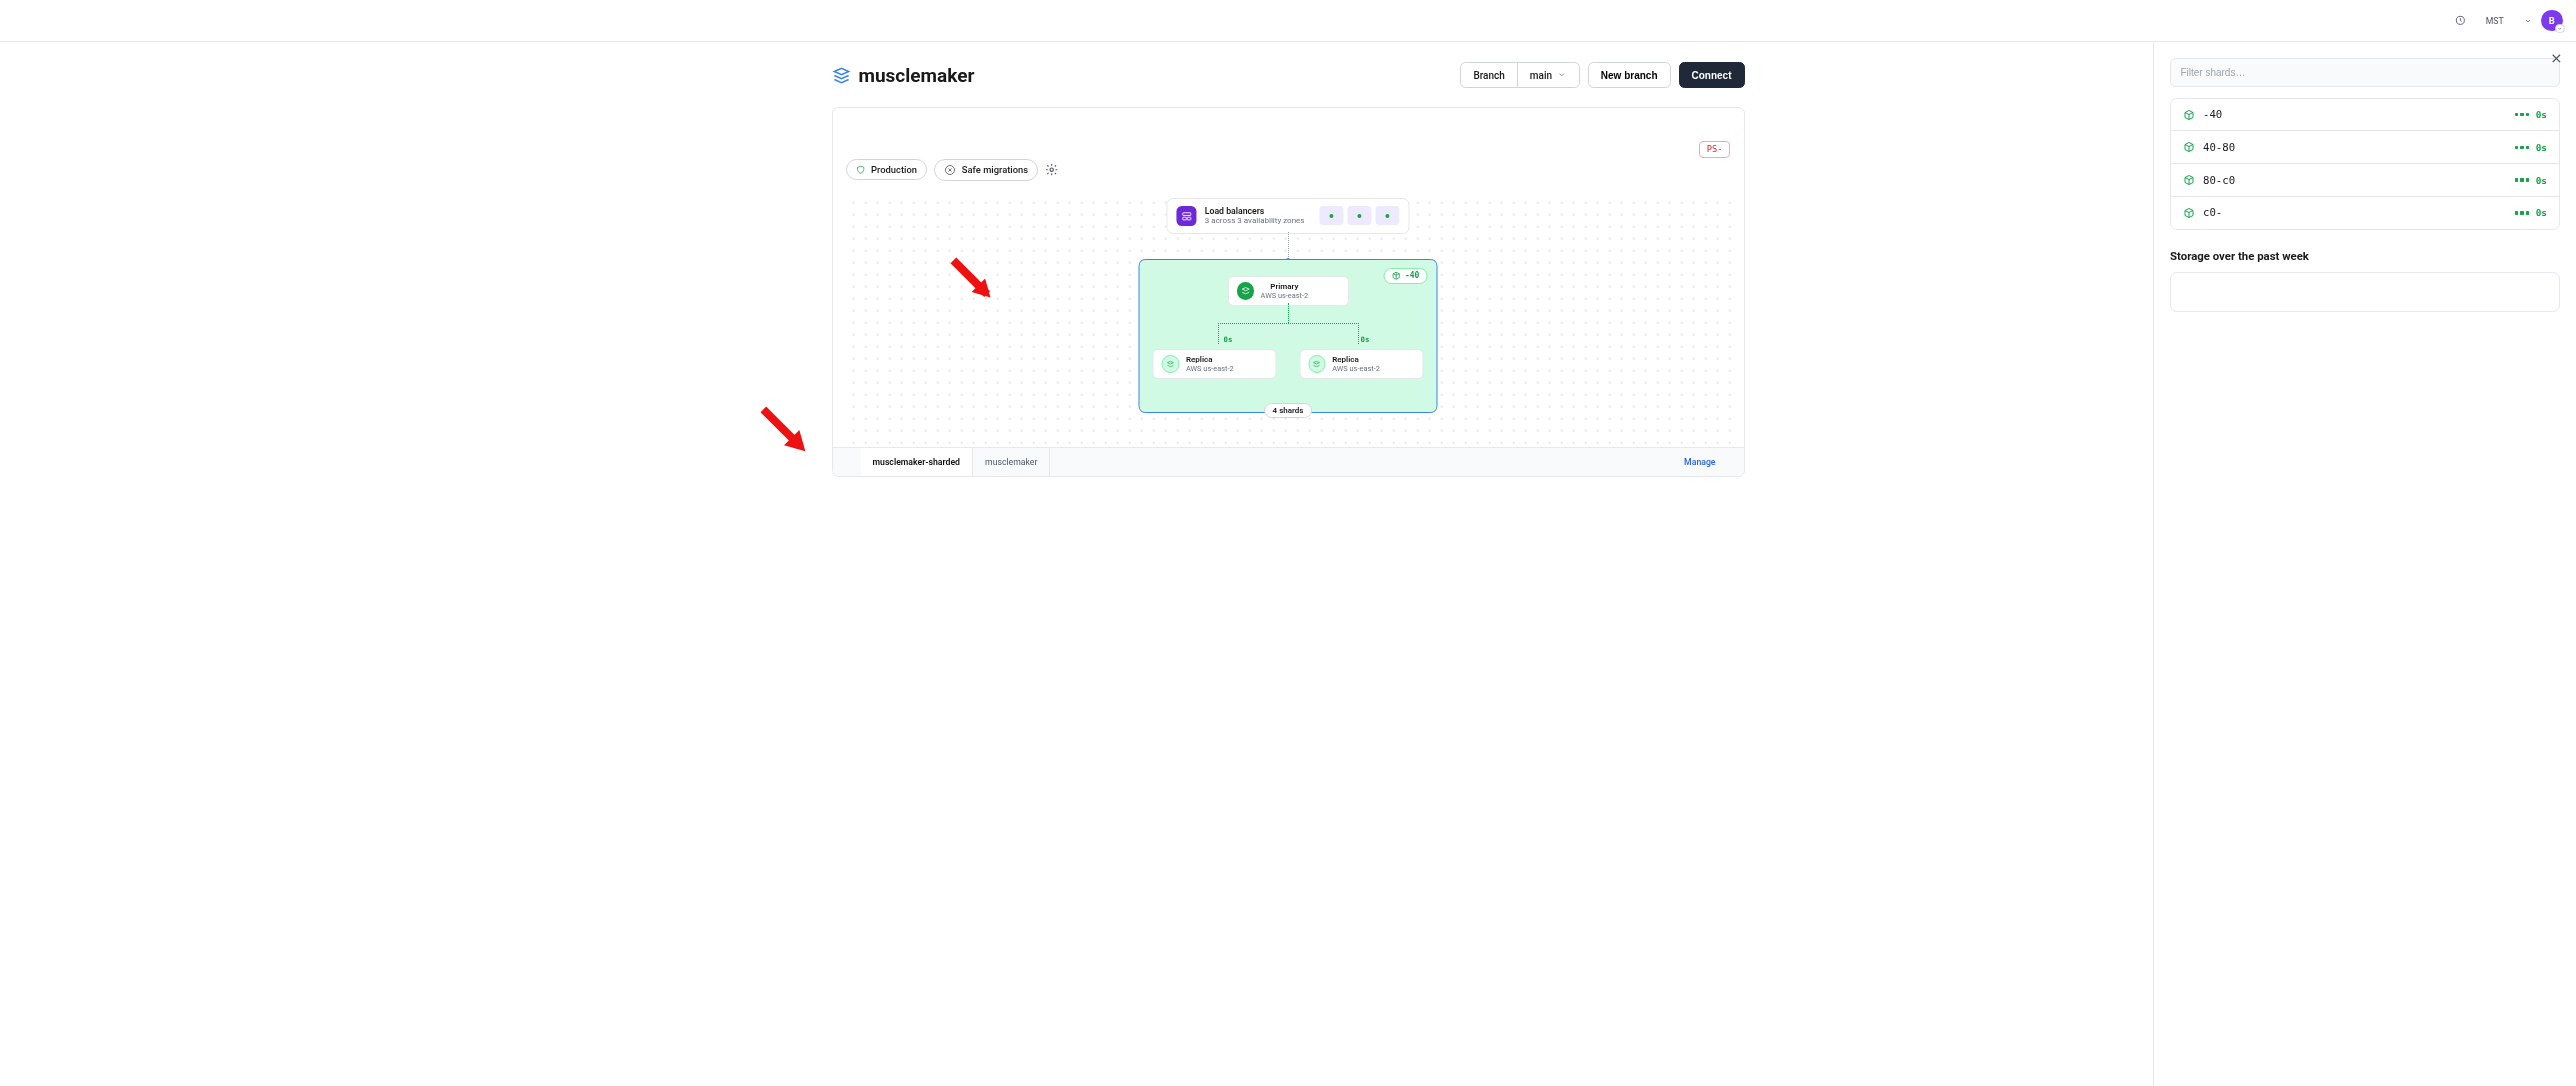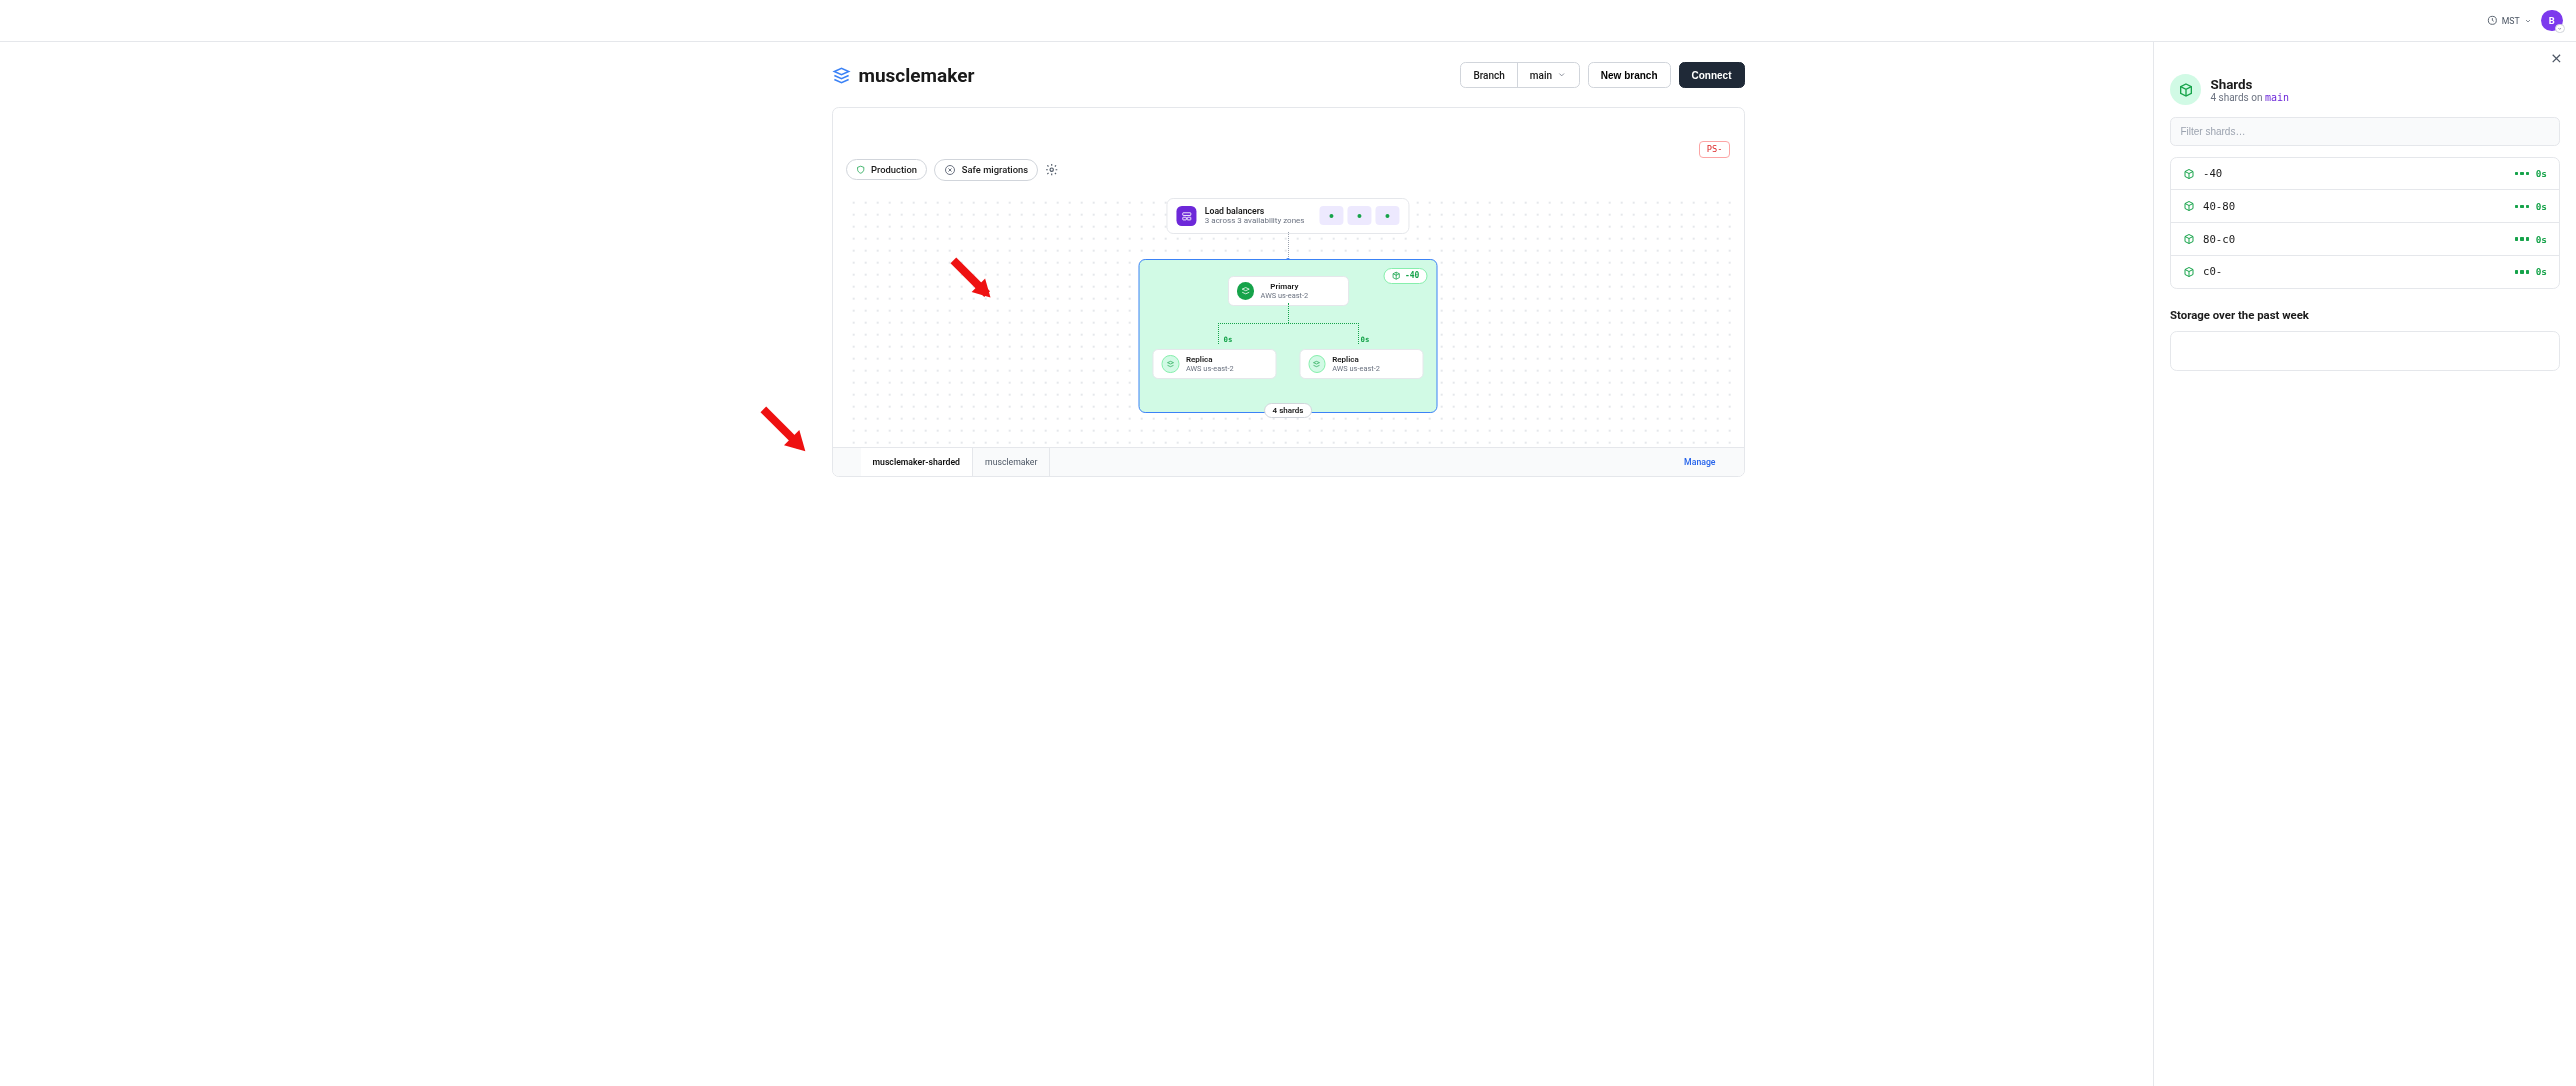--- a/index.html
+++ b/index.html
@@ -14,21 +14,21 @@
   border-bottom: 0.7px solid #e5e7eb;
   display: flex;
   justify-content: flex-end;
   align-items: center;
   padding: 0 13.4px;
   gap: 9.4px;
 }
 .tz-pill {
   display: inline-flex;
   align-items: center;
-  gap: 4px;
+  gap: 20px;
   color: #4b5563;
   font-size: 8.7px;
   cursor: pointer;
 }
 .avatar {
   width: 21.5px; height: 21.5px; border-radius: 50%;
   background: #7c3aed;
   display:flex; align-items:center; justify-content:center;
   color:#fff; font-weight:700; font-size:9.4px;
   position: relative;
@@ -379,34 +379,20 @@
   </div>
 </div>
 
 <div class="right-panel">
   <div class="close-x">
     <svg width="14.8" height="14.8" viewBox="0 0 24 24" fill="none" stroke="currentColor" stroke-width="2">
         <path d="M6 6l12 12M18 6L6 18"></path>
       </svg>
   </div>
 
-  <div class="panel-head">
-    <div class="panel-icon-wrap">
-      <svg width="16" height="16" viewBox="0 0 24 24" fill="none" stroke="currentColor" stroke-width="2">
-          <path d="M12 3l8 4v10l-8 4-8-4V7l8-4z"></path>
-          <path d="M4 7l8 4 8-4M12 11v10"></path>
-        </svg>
-    </div>
-    <div>
-      <div class="panel-title">Shards</div>
-      <div class="panel-sub">
-        <span>4 shards on </span><span class="mono">main</span>
-      </div>
-    </div>
-  </div>
 
   <input class="filter-input" placeholder="Filter shards…" style="">
 
   <div class="shard-list">
     <div class="shard-row">
       <div class="shard-left">
         <svg class="shard-ico" viewBox="0 0 24 24" fill="none" stroke="currentColor" stroke-width="2">
             <path d="M12 3l8 4v10l-8 4-8-4V7l8-4z"></path>
             <path d="M4 7l8 4 8-4M12 11v10"></path>
           </svg>

